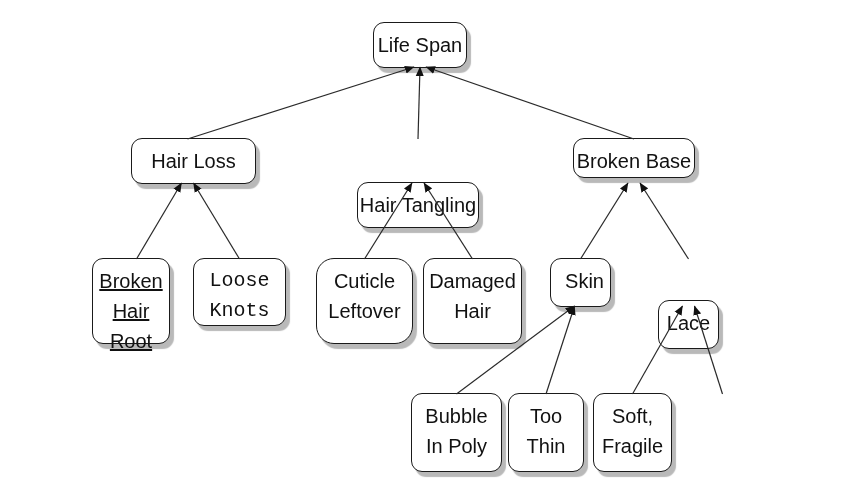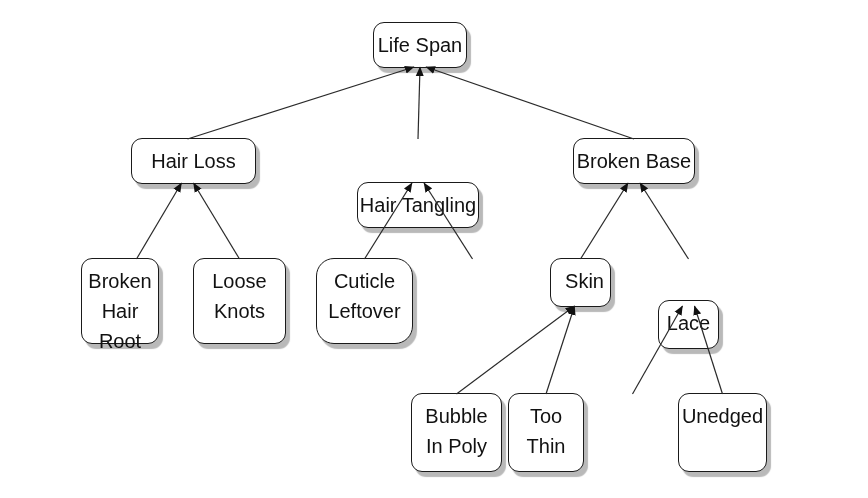--- a/index.html
+++ b/index.html
@@ -45,44 +45,47 @@
 <body>
 
 <div id="canvas">
 
   <div class="node" style="left:373px; top:22px;  width:94px;  height:46px;">Life Span</div>
 
   <div class="node" style="left:131px; top:138px; width:125px; height:46px;">Hair Loss</div>
 
   <div class="node" style="left:357px; top:138px; width:122px; height:46px;margin-top:44px;">Hair Tangling</div>
 
-  <div class="node" style="left:573px; top:138px; width:122px; height:46px;">Broken Base</div>
+  <div class="node" style="left:573px; top:138px; width:122px; height:40px;">Broken Base</div>
 
-  <div class="node" style="left:81px;  top:258px; width:78px;  height:86px;">Broken
+  <div class="node" style="left:92px;  top:258px; width:78px;  height:86px;text-decoration:underline;">Broken
 Hair Root</div>
 
-  <div class="node" style="left:193px; top:258px; width:93px;  height:86px;">Loose
+  <div class="node" style="left:193px; top:258px; width:93px;  height:68px;font-family:Liberation Mono, monospace;">Loose
 Knots</div>
 
   <div class="node" style="left:316px; top:258px; width:97px;  height:86px;border-radius:18px;">Cuticle
 Leftover</div>
 
+  <div class="node" style="left:423px; top:258px; width:99px;  height:86px;">Damaged
+Hair</div>
 
   <div class="node" style="left:550px; top:258px; width:61px;  height:49px;padding-left:8px;">Skin</div>
 
   <div class="node" style="left:658px; top:258px; width:61px;  height:49px;margin-top:42px;">Lace</div>
 
   <div class="node" style="left:411px; top:393px; width:91px;  height:79px;">Bubble
 In Poly</div>
 
   <div class="node" style="left:508px; top:393px; width:76px;  height:79px;">Too
 Thin</div>
 
+  <div class="node" style="left:593px; top:393px; width:79px;  height:79px;">Soft,
+Fragile</div>
 
-  <div class="node" style="left:678px; top:393px; width:89px;  height:79px;">Unedged</div>
 
   <svg id="edges" viewBox="0 0 868 498">
     <defs>
       <marker id="arrowhead" markerWidth="10" markerHeight="9" refX="9" refY="4.5" orient="auto" markerUnits="userSpaceOnUse">
         <path d="M0,0.5 L9.5,4.5 L0,8.5 z" fill="#111111"></path>
       </marker>
     </defs>
   <line x1="187.5" y1="139" x2="414" y2="67" stroke="#2a2a2a" stroke-width="1.2" marker-end="url(#arrowhead)"></line>
       <line x1="418" y1="139" x2="420" y2="67" stroke="#2a2a2a" stroke-width="1.2" marker-end="url(#arrowhead)"></line>
       <line x1="634" y1="139" x2="426" y2="67" stroke="#2a2a2a" stroke-width="1.2" marker-end="url(#arrowhead)"></line>

